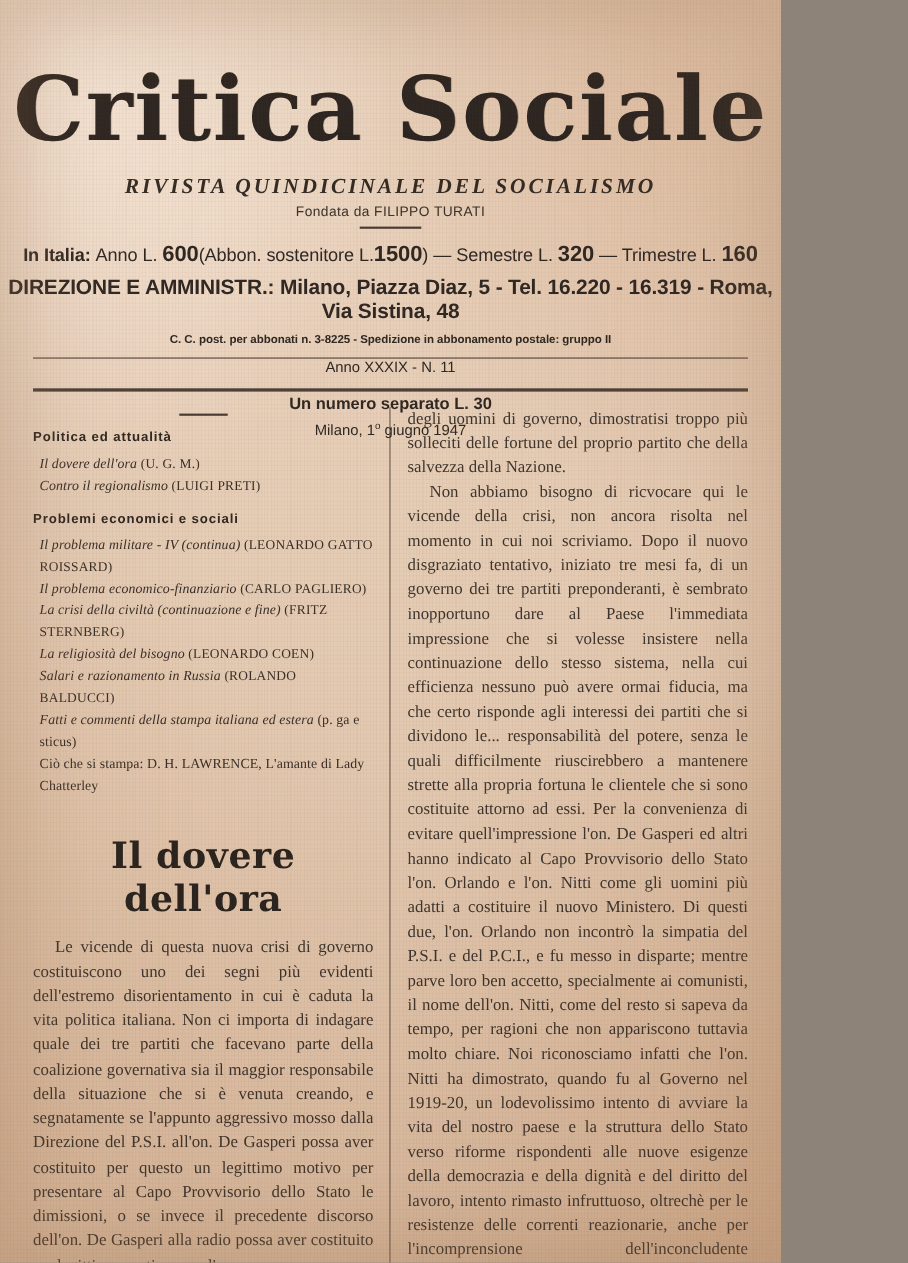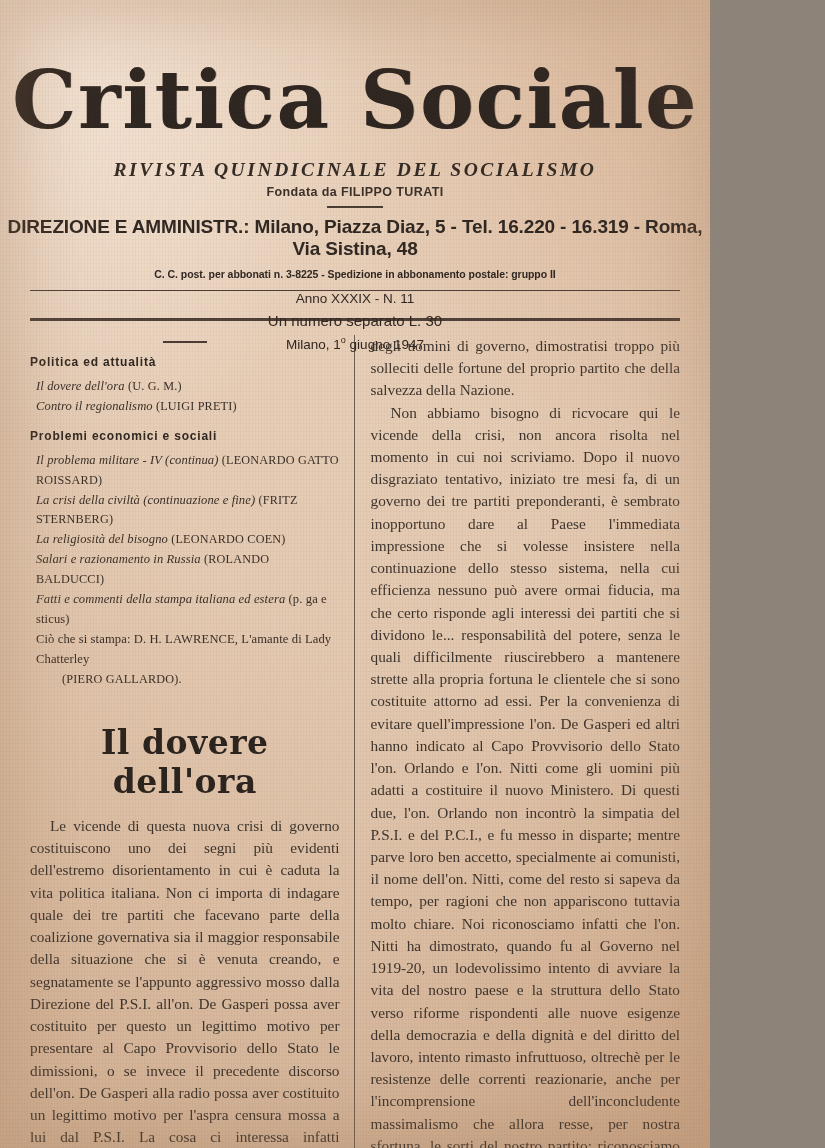--- a/index.html
+++ b/index.html
@@ -62,21 +62,21 @@
     font-style: italic;
     font-weight: 700;
     font-size: 19.5px;
     letter-spacing: 2.6px;
     color: #342b24;
   }
   .mast-founder {
     margin-top: 4px;
     font-family: "Liberation Sans", sans-serif;
     font-size: 12.5px;
-    font-weight: 700;
+    font-weight: 400;
     letter-spacing: .4px;
     color: #3a3029;
   }
   .rule-short {
     width: 56px; height: 2px;
     background: #4a3c33;
     margin: 7px auto 0 auto;
   }
 
   
@@ -108,21 +108,21 @@
     border-top: 1.6px solid #4e4038;
     border-bottom: 3px solid #4e4038;
     height: 27px;
     display: flex;
     align-items: center;
     font-family: "Liberation Sans", sans-serif;
     color: #2f2722;
     flex-direction: column;
   }
   .issuebar .cell { flex: 1; text-align: center; font-size: 13.5px; position: relative; }
-  .issuebar .cell.mid { font-weight: 400; font-size: 15px; }
+  .issuebar .cell.mid { font-weight: 700; font-size: 15px; margin-top: 12px; }
   .issuebar .sep {
     width: 0; border-left: 1.4px solid #5a4a40; border-right: 1.4px solid #5a4a40;
     align-self: stretch; margin: 3px 0;
   }
   .issuebar sup { font-size: 9px; vertical-align: super; }
 
   
   .cols {
     display: flex;
     margin: 14px 30px 0 30px;
@@ -204,20 +204,28 @@
  <div class="content">
 
   <div class="masthead">
     <div class="mast-title">Critica Sociale</div>
     <div class="mast-sub">RIVISTA QUINDICINALE DEL SOCIALISMO</div>
     <div class="mast-founder">Fondata da FILIPPO TURATI</div>
     <div class="rule-short"></div>
   </div>
 
   <div class="subs">
+    <div class="l1">
+      <span>In Italia:</span>
+      <span class="norm">Anno L.</span>
+      <span class="big">600</span><span class="norm">(Abbon. sostenitore L.</span><span class="big">1500</span><span class="norm">) — Semestre L.</span>
+      <span class="big">320</span>
+      <span class="norm">— Trimestre L.</span>
+      <span class="big">160</span>
+    </div>
     <div class="l2">DIREZIONE E AMMINISTR.: Milano, Piazza Diaz, 5 - Tel. 16.220 - 16.319 - Roma, Via Sistina, 48</div>
     <div class="l3">C. C. post. per abbonati n. 3-8225 - Spedizione in abbonamento postale: gruppo II</div>
   </div>
 
   <div class="issuebar">
     <div class="cell">Anno XXXIX - N. 11</div>
     <div class="sep"></div>
     <div class="cell mid">Un numero separato L. 30</div>
     <div class="sep"></div>
     <div class="cell"><span>Milano, 1</span><sup>o</sup><span> giugno 1947</span></div>
@@ -231,28 +239,29 @@
 
       <div class="som-sec">Politica ed attualità</div>
       <ul class="som-list">
         <li class="som-item"><span class="it">Il dovere dell'ora</span> <span class="au">(U. G. M.)</span></li>
         <li class="som-item"><span class="it">Contro il regionalismo</span> <span class="au">(LUIGI PRETI)</span></li>
       </ul>
 
       <div class="som-sec">Problemi economici e sociali</div>
       <ul class="som-list">
         <li class="som-item"><span class="it">Il problema militare - IV (continua)</span> <span class="au">(LEONARDO GATTO ROISSARD)</span></li>
+        <li class="som-item"><span class="it">Il problema economico-finanziario</span> <span class="au">(CARLO PAGLIERO)</span></li>
       </ul>
 
       <ul class="som-list">
         <li class="som-item"><span class="it">La crisi della civiltà (continuazione e fine)</span> <span class="au">(FRITZ STERNBERG)</span></li>
         <li class="som-item"><span class="it">La religiosità del bisogno</span> <span class="au">(LEONARDO COEN)</span></li>
         <li class="som-item"><span class="it">Salari e razionamento in Russia</span> <span class="au">(ROLANDO BALDUCCI)</span></li>
         <li class="som-item"><span class="it">Fatti e commenti della stampa italiana ed estera</span> <span class="rm">(p. ga e sticus)</span></li>
-        <li class="som-item"><span class="rm">Ciò che si stampa: D. H. LAWRENCE, L'amante di Lady Chatterley</span> <span class="ind au">(PIERO GALLARDO).</span></li>
+        <li class="som-item"><span class="rm">Ciò che si stampa: D. H. LAWRENCE, L'amante di Lady Chatterley</span> </li>
       </ul>
 
       <div class="headline">Il dovere dell'ora</div>
       <p class="body-p ink-fade">Le vicende di questa nuova crisi di governo costituiscono uno dei segni più evidenti dell'estremo disorientamento in cui è caduta la vita politica italiana. Non ci importa di indagare quale dei tre partiti che facevano parte della coalizione governativa sia il maggior responsabile della situazione che si è venuta creando, e segnatamente se l'appunto aggressivo mosso dalla Direzione del P.S.I. all'on. De Gasperi possa aver costituito per questo un legittimo motivo per presentare al Capo Provvisorio dello Stato le dimissioni, o se invece il precedente discorso dell'on. De Gasperi alla radio possa aver costituito un legittimo motivo per l'aspra censura mossa a lui dal P.S.I. La cosa ci interessa infatti mediocremente. Quello che importa notare è che questa crisi, segùita a meno di tre mesi di distanza dalla soluzione della precedente, contribuisce a rendere anche più difficile la penosa situazione in cui versa il nostro Paese e ad accrescere il discredito in cui l'hanno gettato, di fronte all'Estero, l'insipienza e l'inconsistenza morale</p>
 
     </div>
 
     <div class="col col-right">
       <p class="body-p ink-fade" style="text-indent:0">degli uomini di governo, dimostratisi troppo più solleciti delle fortune del proprio partito che della salvezza della Nazione.</p>
       <p class="body-p ink-fade">Non abbiamo bisogno di ricvocare qui le vicende della crisi, non ancora risolta nel momento in cui noi scriviamo. Dopo il nuovo disgraziato tentativo, iniziato tre mesi fa, di un governo dei tre partiti preponderanti, è sembrato inopportuno dare al Paese l'immediata impressione che si volesse insistere nella continuazione dello stesso sistema, nella cui efficienza nessuno può avere ormai fiducia, ma che certo risponde agli interessi dei partiti che si dividono le... responsabilità del potere, senza le quali difficilmente riuscirebbero a mantenere strette alla propria fortuna le clientele che si sono costituite attorno ad essi. Per la convenienza di evitare quell'impressione l'on. De Gasperi ed altri hanno indicato al Capo Provvisorio dello Stato l'on. Orlando e l'on. Nitti come gli uomini più adatti a costituire il nuovo Ministero. Di questi due, l'on. Orlando non incontrò la simpatia del P.S.I. e del P.C.I., e fu messo in disparte; mentre parve loro ben accetto, specialmente ai comunisti, il nome dell'on. Nitti, come del resto si sapeva da tempo, per ragioni che non appariscono tuttavia molto chiare. Noi riconosciamo infatti che l'on. Nitti ha dimostrato, quando fu al Governo nel 1919-20, un lodevolissimo intento di avviare la vita del nostro paese e la struttura dello Stato verso riforme rispondenti alle nuove esigenze della democrazia e della dignità e del diritto del lavoro, intento rimasto infruttuoso, oltrechè per le resistenze delle correnti reazionarie, anche per l'incomprensione dell'inconcludente massimalismo che allora resse, per nostra sfortuna, le sorti del nostro partito; riconosciamo anche all'on. Nitti il merito di non aver mai fatto nessuna concessione al fascismo e di aver perciò preferito di affrontare le ingiurie, le violenze e l'esilio; ma non possiamo neppure trascurare il fatto che il suo pensiero politico non appare ormai più davvero inspirato a una chiara consapevolezza delle esigenze cui deve corrispondere l'opera del governo, almeno secondo la concezione che di esse hanno i partiti di sinistra, in ispecie quelli che si dicono partiti di proletariato; non possiamo neppure dimenticare che, dopo il ritorno alla vita politica, l'on. Nitti, pur essendo dotato di una</p>

